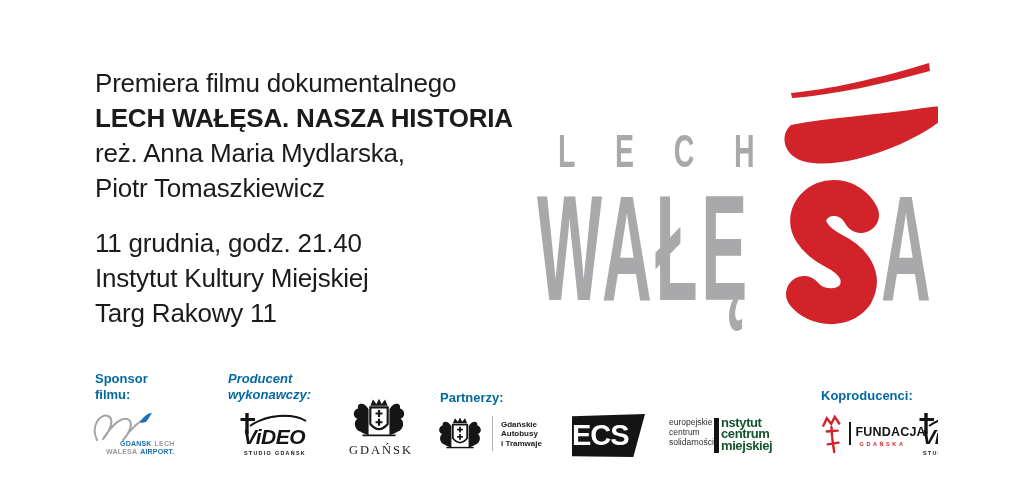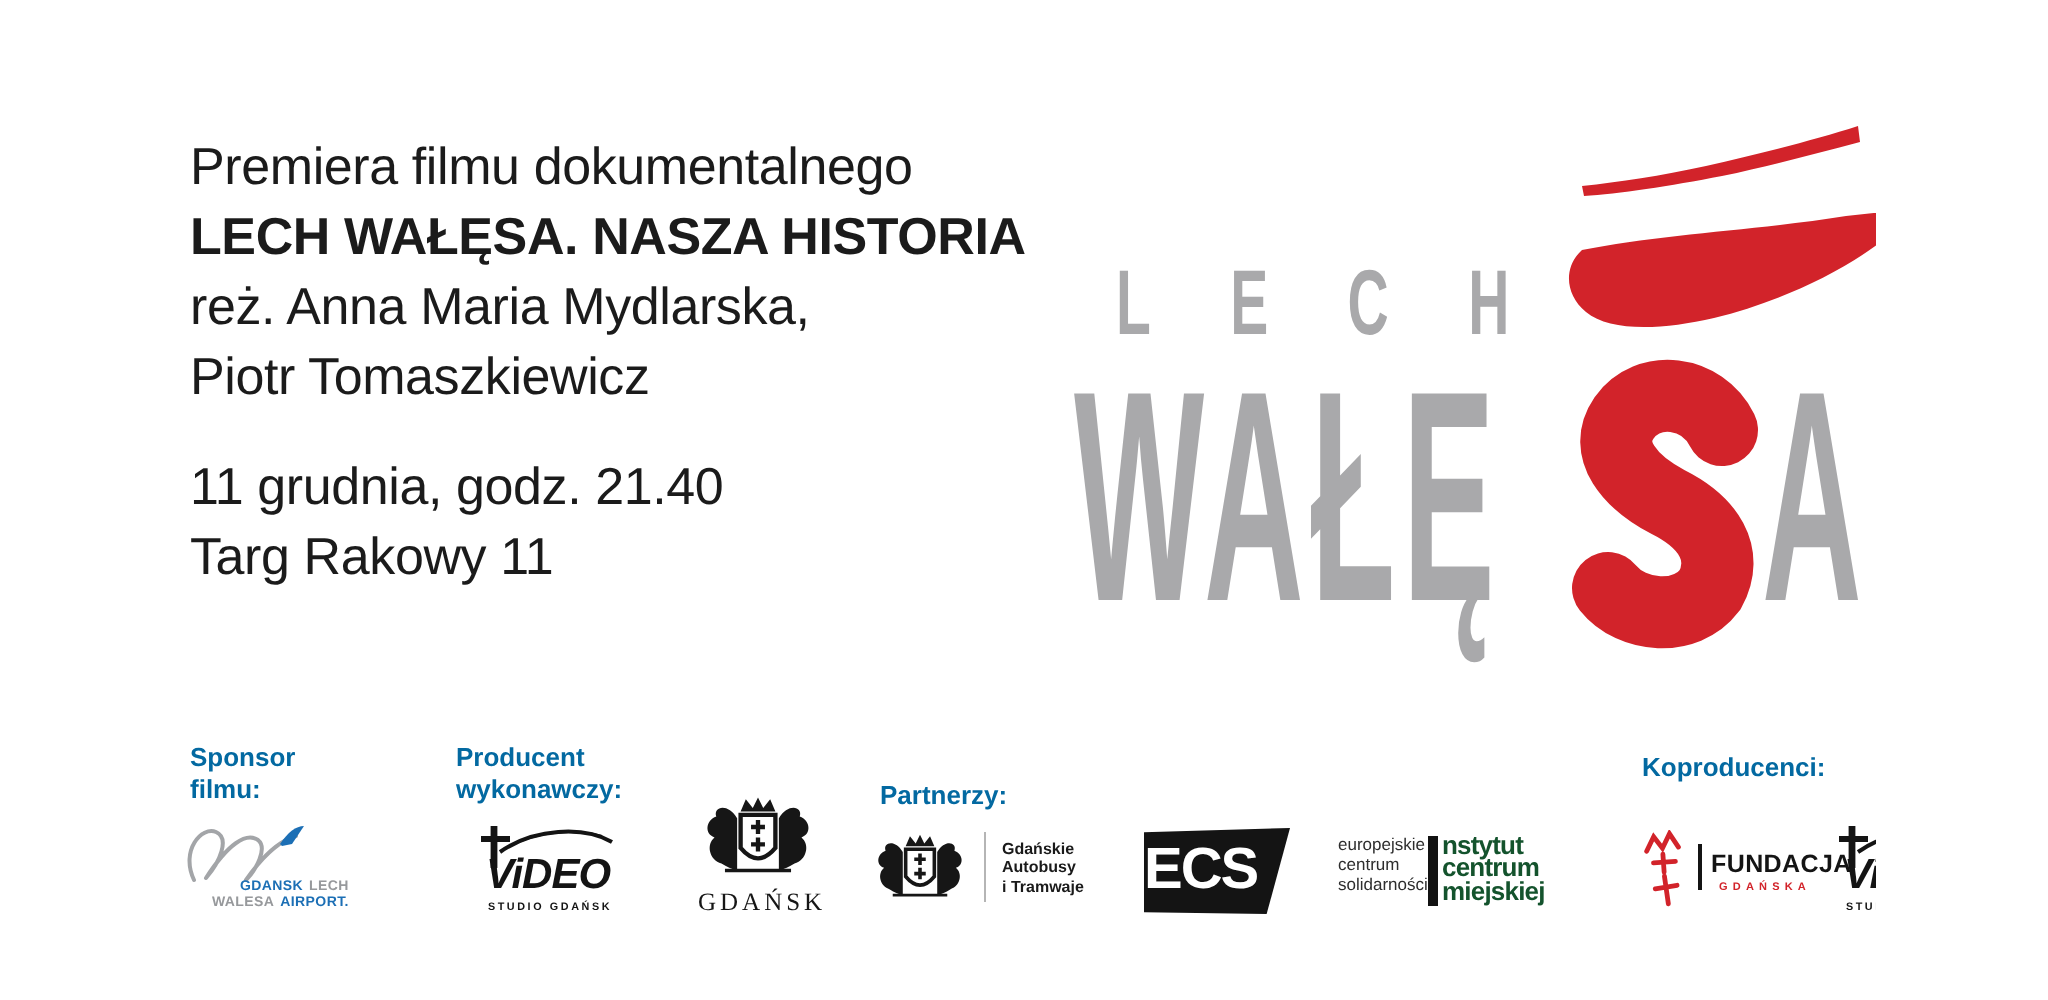--- a/index.html
+++ b/index.html
@@ -10,23 +10,23 @@
   
   .event-block{position:absolute;left:95px;font-size:26px;line-height:35px;letter-spacing:-0.2px;}
   #event-block-1{top:66px;}
   #event-block-2{top:226px;}
   .event-title{font-weight:700;}
   
   #walesa-logo{position:absolute;left:535px;top:45px;width:490px;height:330px;}
   
   .footer-label{position:absolute;font-size:13px;font-weight:700;line-height:15.5px;color:#0369a1;}
   #label-sponsor{left:95px;top:371px;}
-  #label-producer{left:228px;top:371px;}
+  #label-producer{left:228px;top:371px;font-style:italic;}
   #label-partners{left:440px;top:390px;}
-  #label-coproducers{left:821px;top:376px;text-align:center;}
+  #label-coproducers{left:821px;top:388px;text-align:center;}
   
   #airport-logo{position:absolute;left:90px;top:411px;width:112px;height:50px;}
   #airport-logo svg{position:absolute;left:0;top:0;}
   .apt-line{position:absolute;font-size:7px;letter-spacing:.2px;white-space:nowrap;}
   .apt-l1{left:30px;top:29px;}
   .apt-l2{left:16px;top:37px;}
   .apt-blue{color:#1c6fb5;font-weight:700;}
   .apt-gray{color:#97999c;font-weight:600;}
   .gap{margin-left:3px;}
   
@@ -79,20 +79,21 @@
   </svg>
 
   <div class="event-block" id="event-block-1">
     <div>Premiera filmu dokumentalnego</div>
     <div class="event-title">LECH WAŁĘSA. NASZA HISTORIA</div>
     <div>reż. Anna Maria Mydlarska,</div>
     <div>Piotr Tomaszkiewicz</div>
   </div>
   <div class="event-block" id="event-block-2">
     <div>11 grudnia, godz. 21.40</div>
+    <div>Instytut Kultury Miejskiej</div>
     <div>Targ Rakowy 11</div>
   </div>
 
   <svg id="walesa-logo" viewBox="0 0 490 330">
     <text transform="translate(23,122) scale(0.62,1)" font-family="Liberation Sans, sans-serif" font-size="46" font-weight="bold" letter-spacing="64" fill="#a9a9ab">LECH</text>
     <text transform="translate(2,255) scale(0.46,1)" font-family="Liberation Sans, sans-serif" font-size="150" font-weight="bold" letter-spacing="8" fill="#a9a9ab">WAŁĘ</text>
     <text transform="translate(346,255) scale(0.46,1)" font-family="Liberation Sans, sans-serif" font-size="150" font-weight="bold" fill="#a9a9ab">A</text>
     <path d="M256,48 C275,46 295,43 318,38 C345,32 372,25 394,18 L395,26 C372,32 350,38 326,43 C300,48 274,52 257,53 Z" fill="#d2232a"></path>
     <path d="M256,80 C295,72 345,70 388,63 L424,59 C402,84 362,104 322,114 C296,120 270,121 258,111 C247,102 247,88 256,80 Z" fill="#d2232a"></path>
     <path d="M326,170 C316,150 289,147 277,164 C266,180 280,196 299,206 C319,216 330,232 320,250 C308,266 281,264 269,249" fill="none" stroke="#d2232a" stroke-width="36" stroke-linecap="round"></path>

